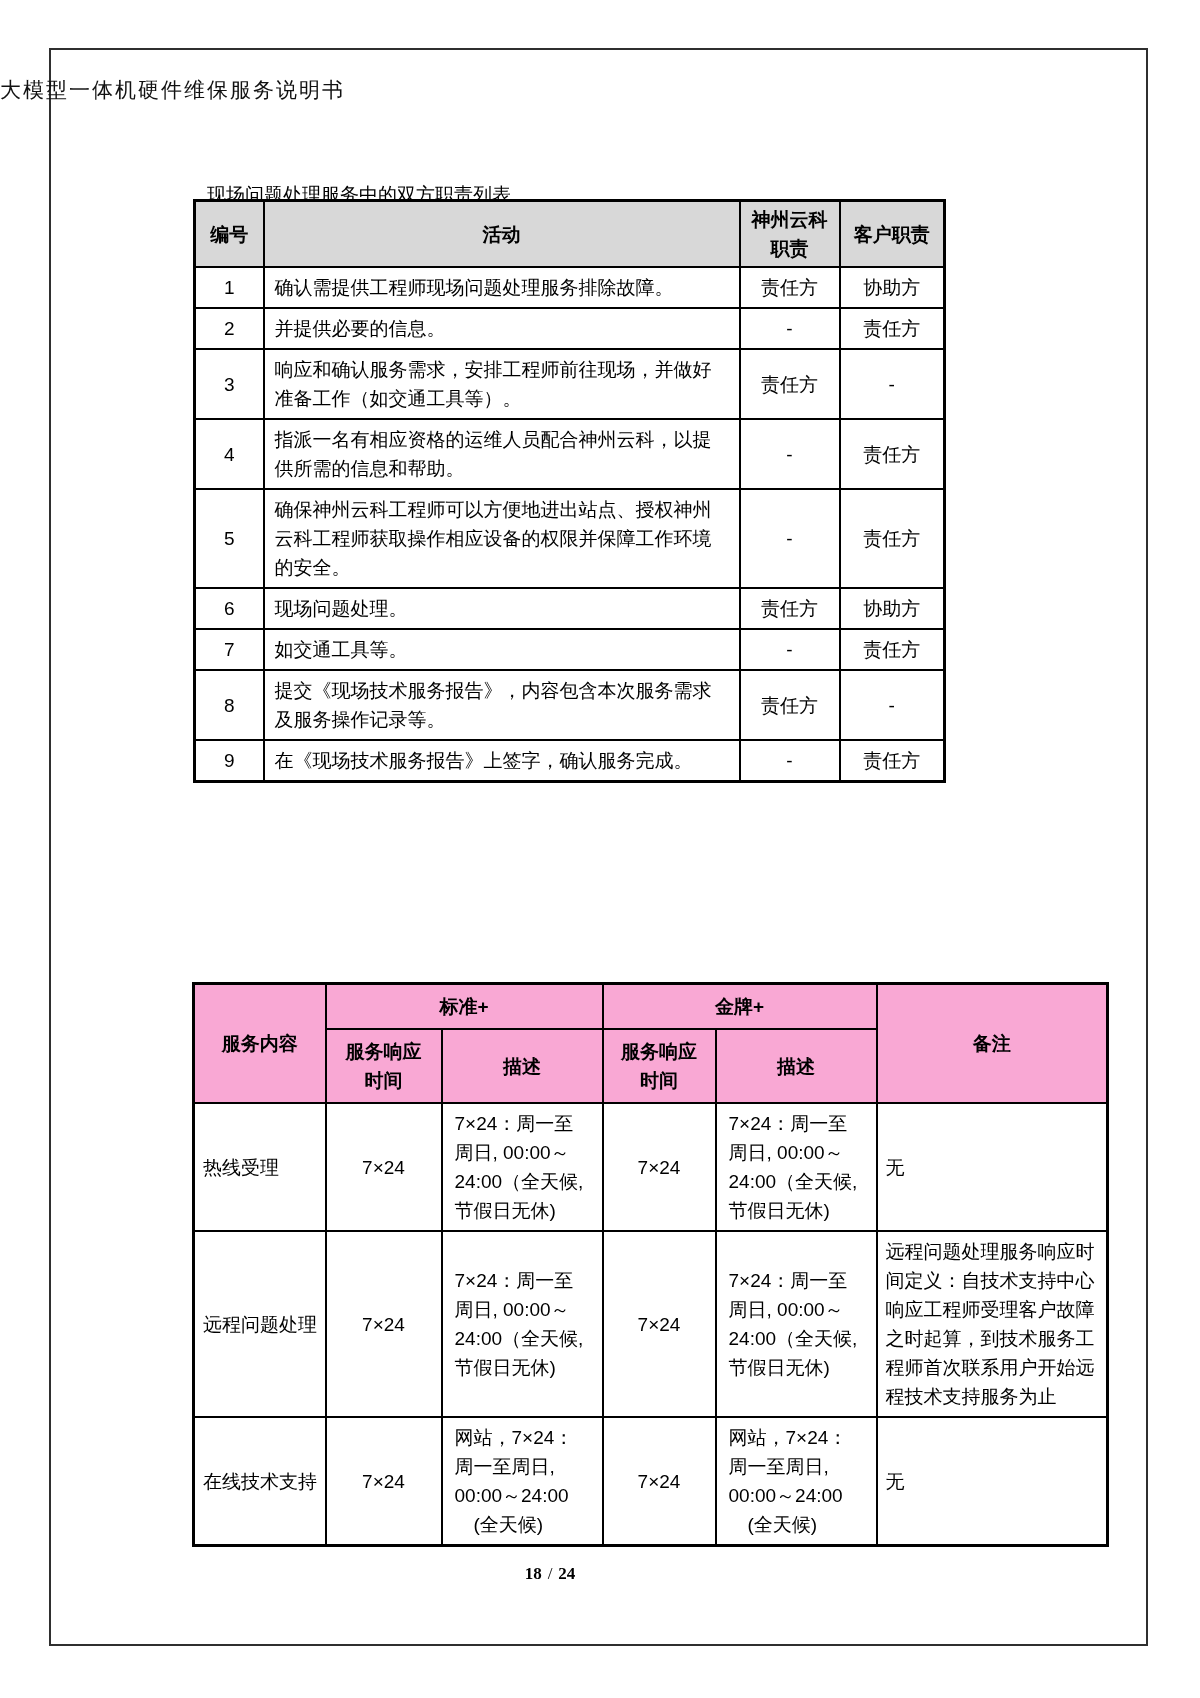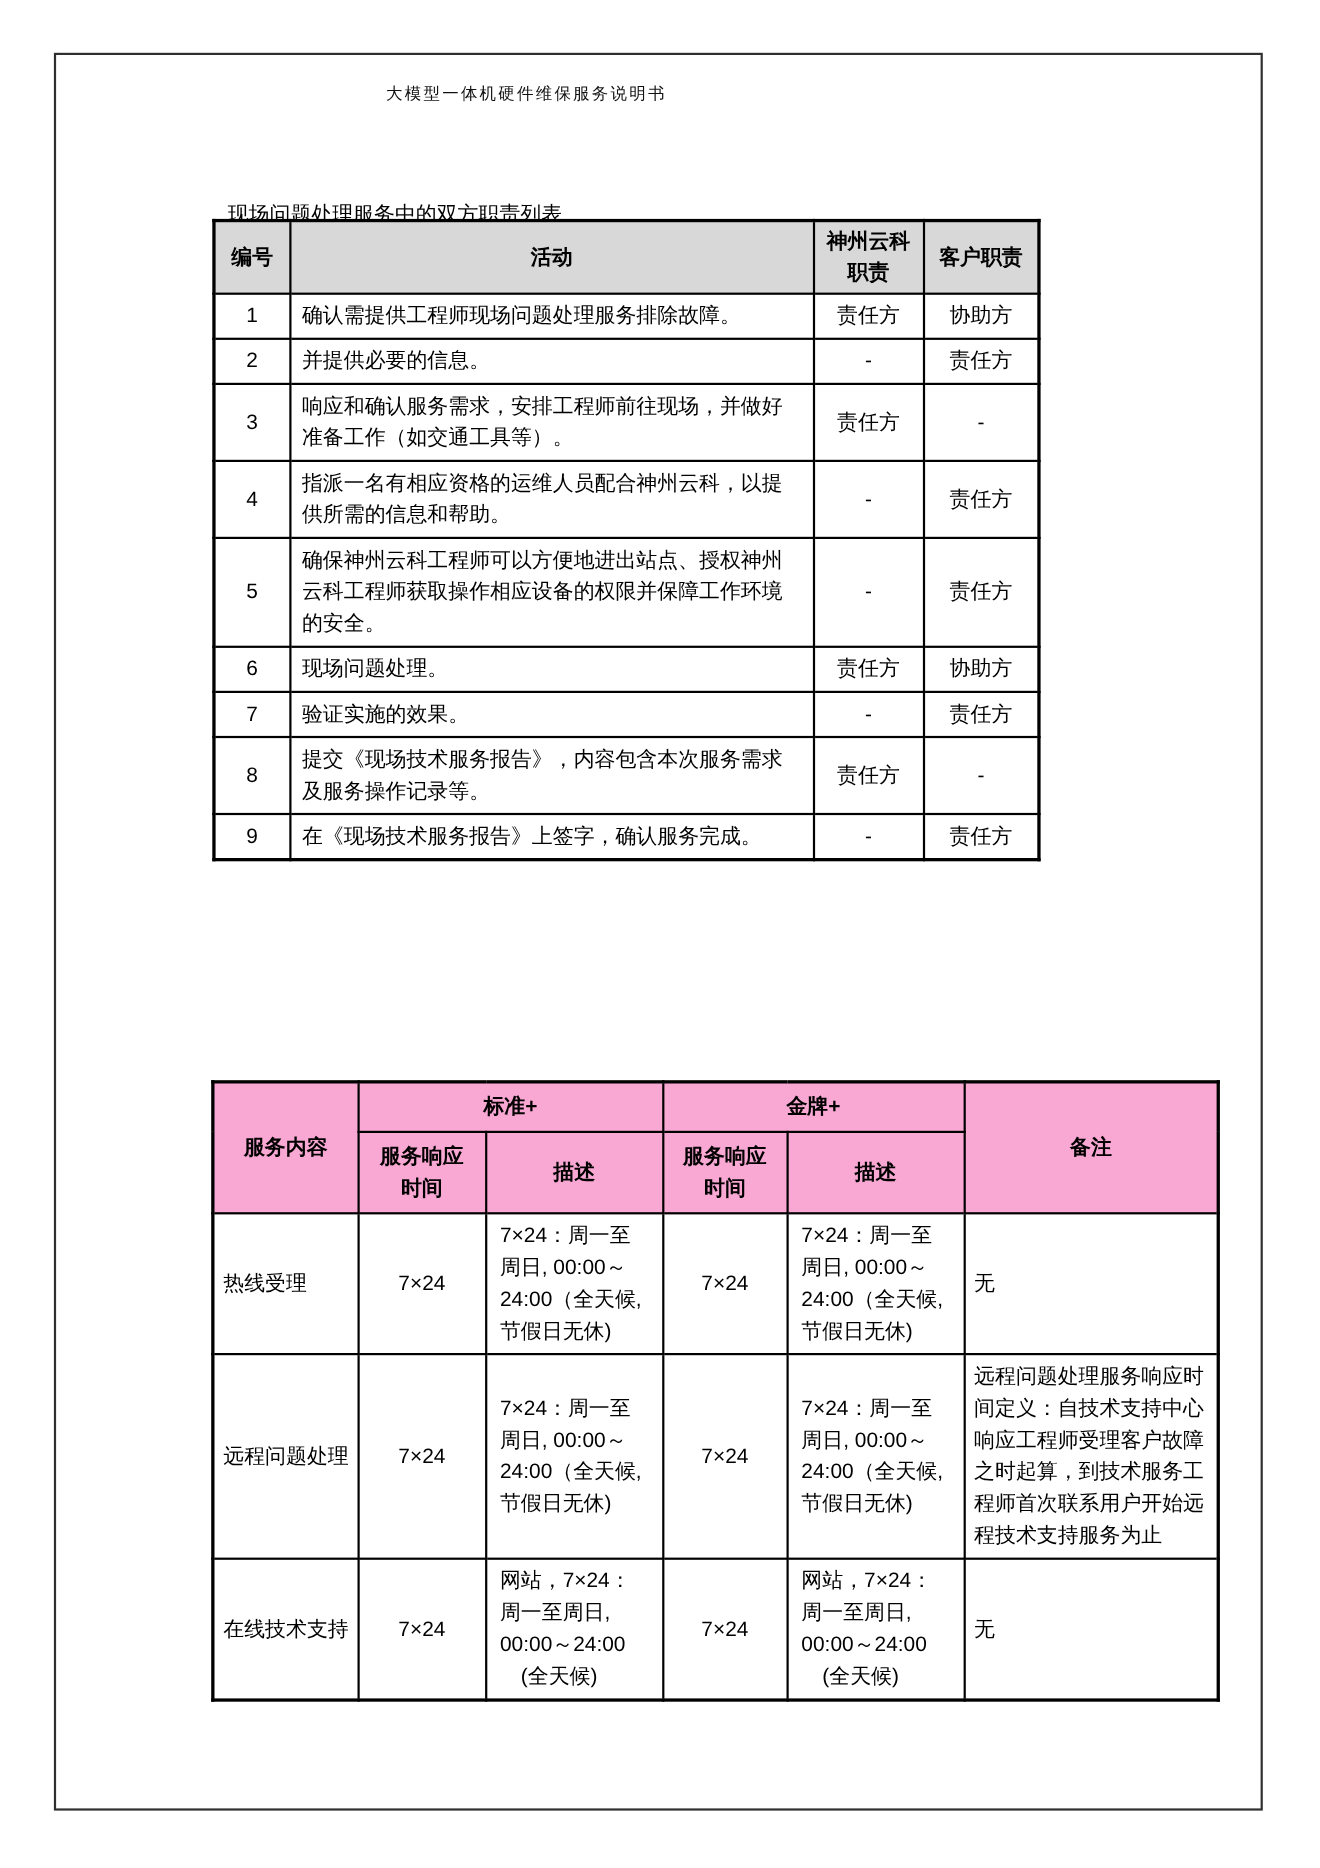--- a/index.html
+++ b/index.html
@@ -7,22 +7,22 @@
     width:1200px;height:1698px;background:#ffffff;position:relative;
     font-family:"Liberation Sans",sans-serif;color:#000;
     -webkit-font-smoothing:antialiased;
   }
   .canvas{position:absolute;left:0;top:0;width:1200px;height:1698px;overflow:hidden;}
   .page-border{
     position:absolute;left:49px;top:48px;width:1099px;height:1598px;
     border:2px solid #2f2f2f;background:#ffffff;box-sizing:border-box;
   }
   .doc-header{
-    position:absolute;left:0;top:76px;width:957px;text-align:center;
-    font-family:"Liberation Serif",serif;font-size:15px;letter-spacing:2px;color:#111;
+    position:absolute;left:0;top:76px;width:957px;text-align:left;
+    font-family:"Liberation Serif",serif;font-size:21px;letter-spacing:2px;color:#111;
   }
   .intro{
     position:absolute;left:207px;top:150px;font-size:19px;color:#000;margin-top:32px;
   }
   table{border-collapse:collapse;table-layout:fixed;word-break:break-all;}
   
   .t1{
     position:absolute;left:193px;top:199px;width:750px;
     font-size:19px;line-height:29px;border:3px solid #000;
   }
@@ -114,21 +114,21 @@
         <td class="c">责任方</td>
       </tr>
       <tr>
         <td class="c">6</td>
         <td>现场问题处理。</td>
         <td class="c">责任方</td>
         <td class="c">协助方</td>
       </tr>
       <tr>
         <td class="c">7</td>
-        <td>验证实施的效果。</td>
+        <td>如交通工具等。</td>
         <td class="c">-</td>
         <td class="c">责任方</td>
       </tr>
       <tr>
         <td class="c">8</td>
         <td>提交《现场技术服务报告》，内容包含本次服务需求及服务操作记录等。</td>
         <td class="c">责任方</td>
         <td class="c">-</td>
       </tr>
       <tr>
@@ -203,14 +203,17 @@
         <td class="time">7×24</td>
         <td class="desc">网站，7×24：
 周一至周日,
 00:00～24:00
 　(全天候)</td>
         <td class="remark">无</td>
       </tr>
     </tbody>
   </table>
 
+  <div class="footer">
+    <span class="num">18</span><span class="sep">/</span><span class="num">24</span>
+  </div>
 
 </div>
 
 </body></html>

